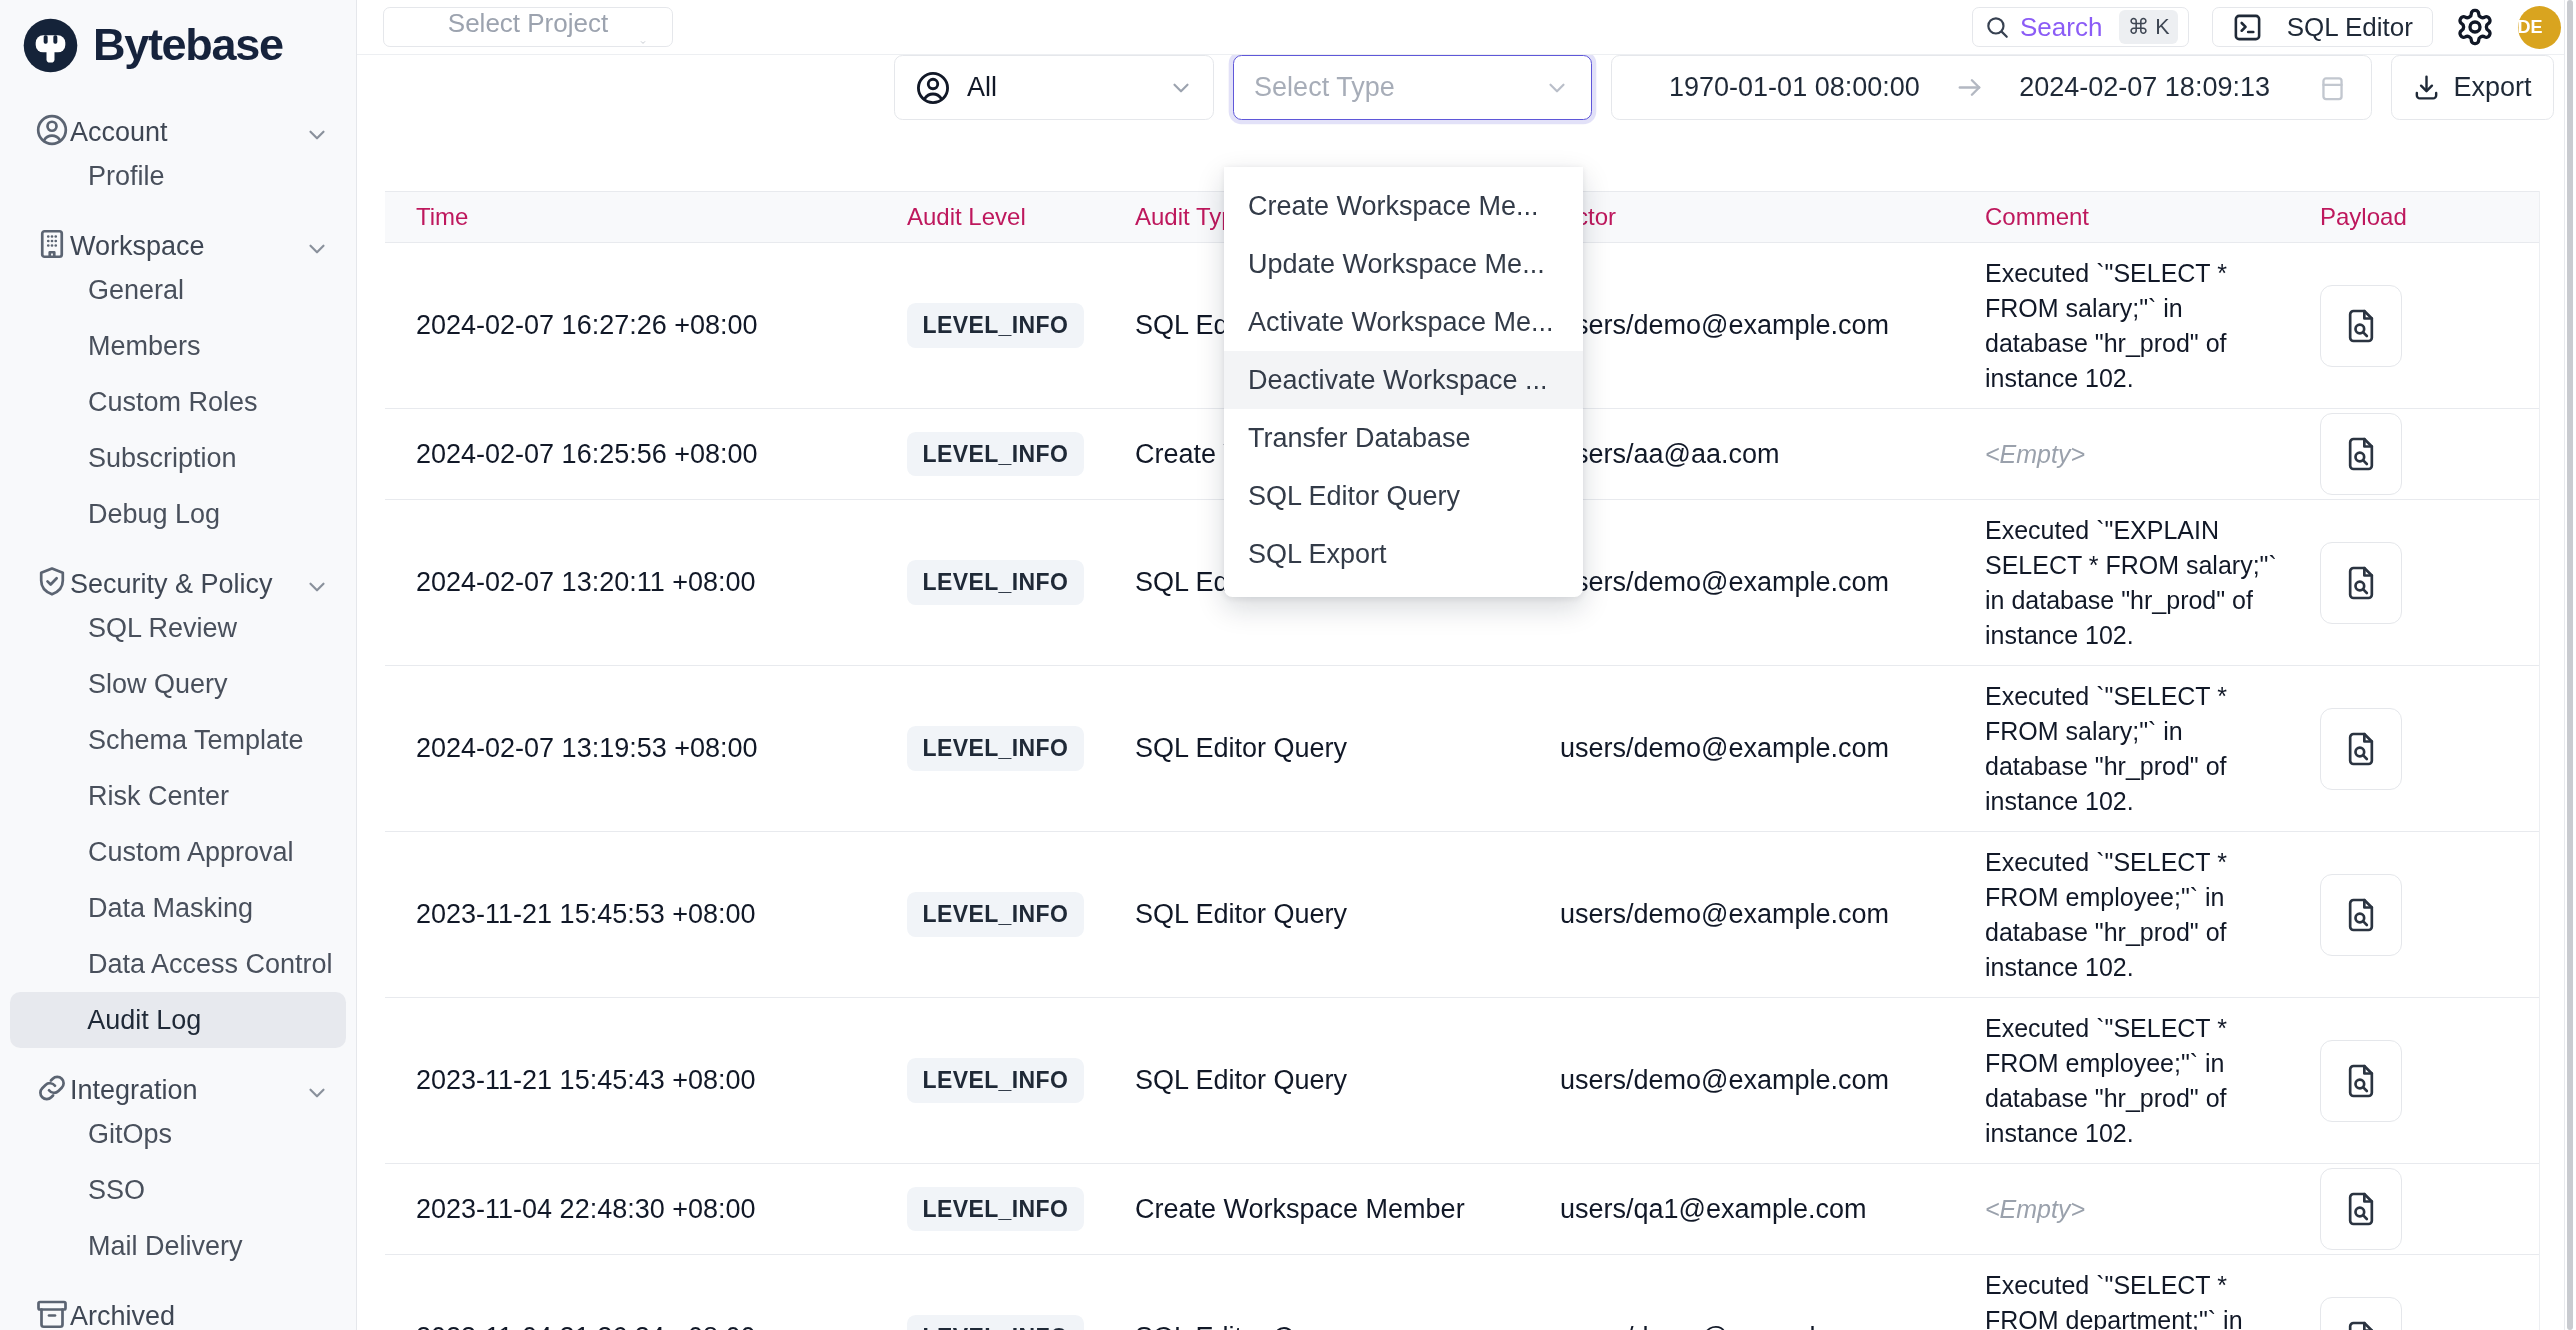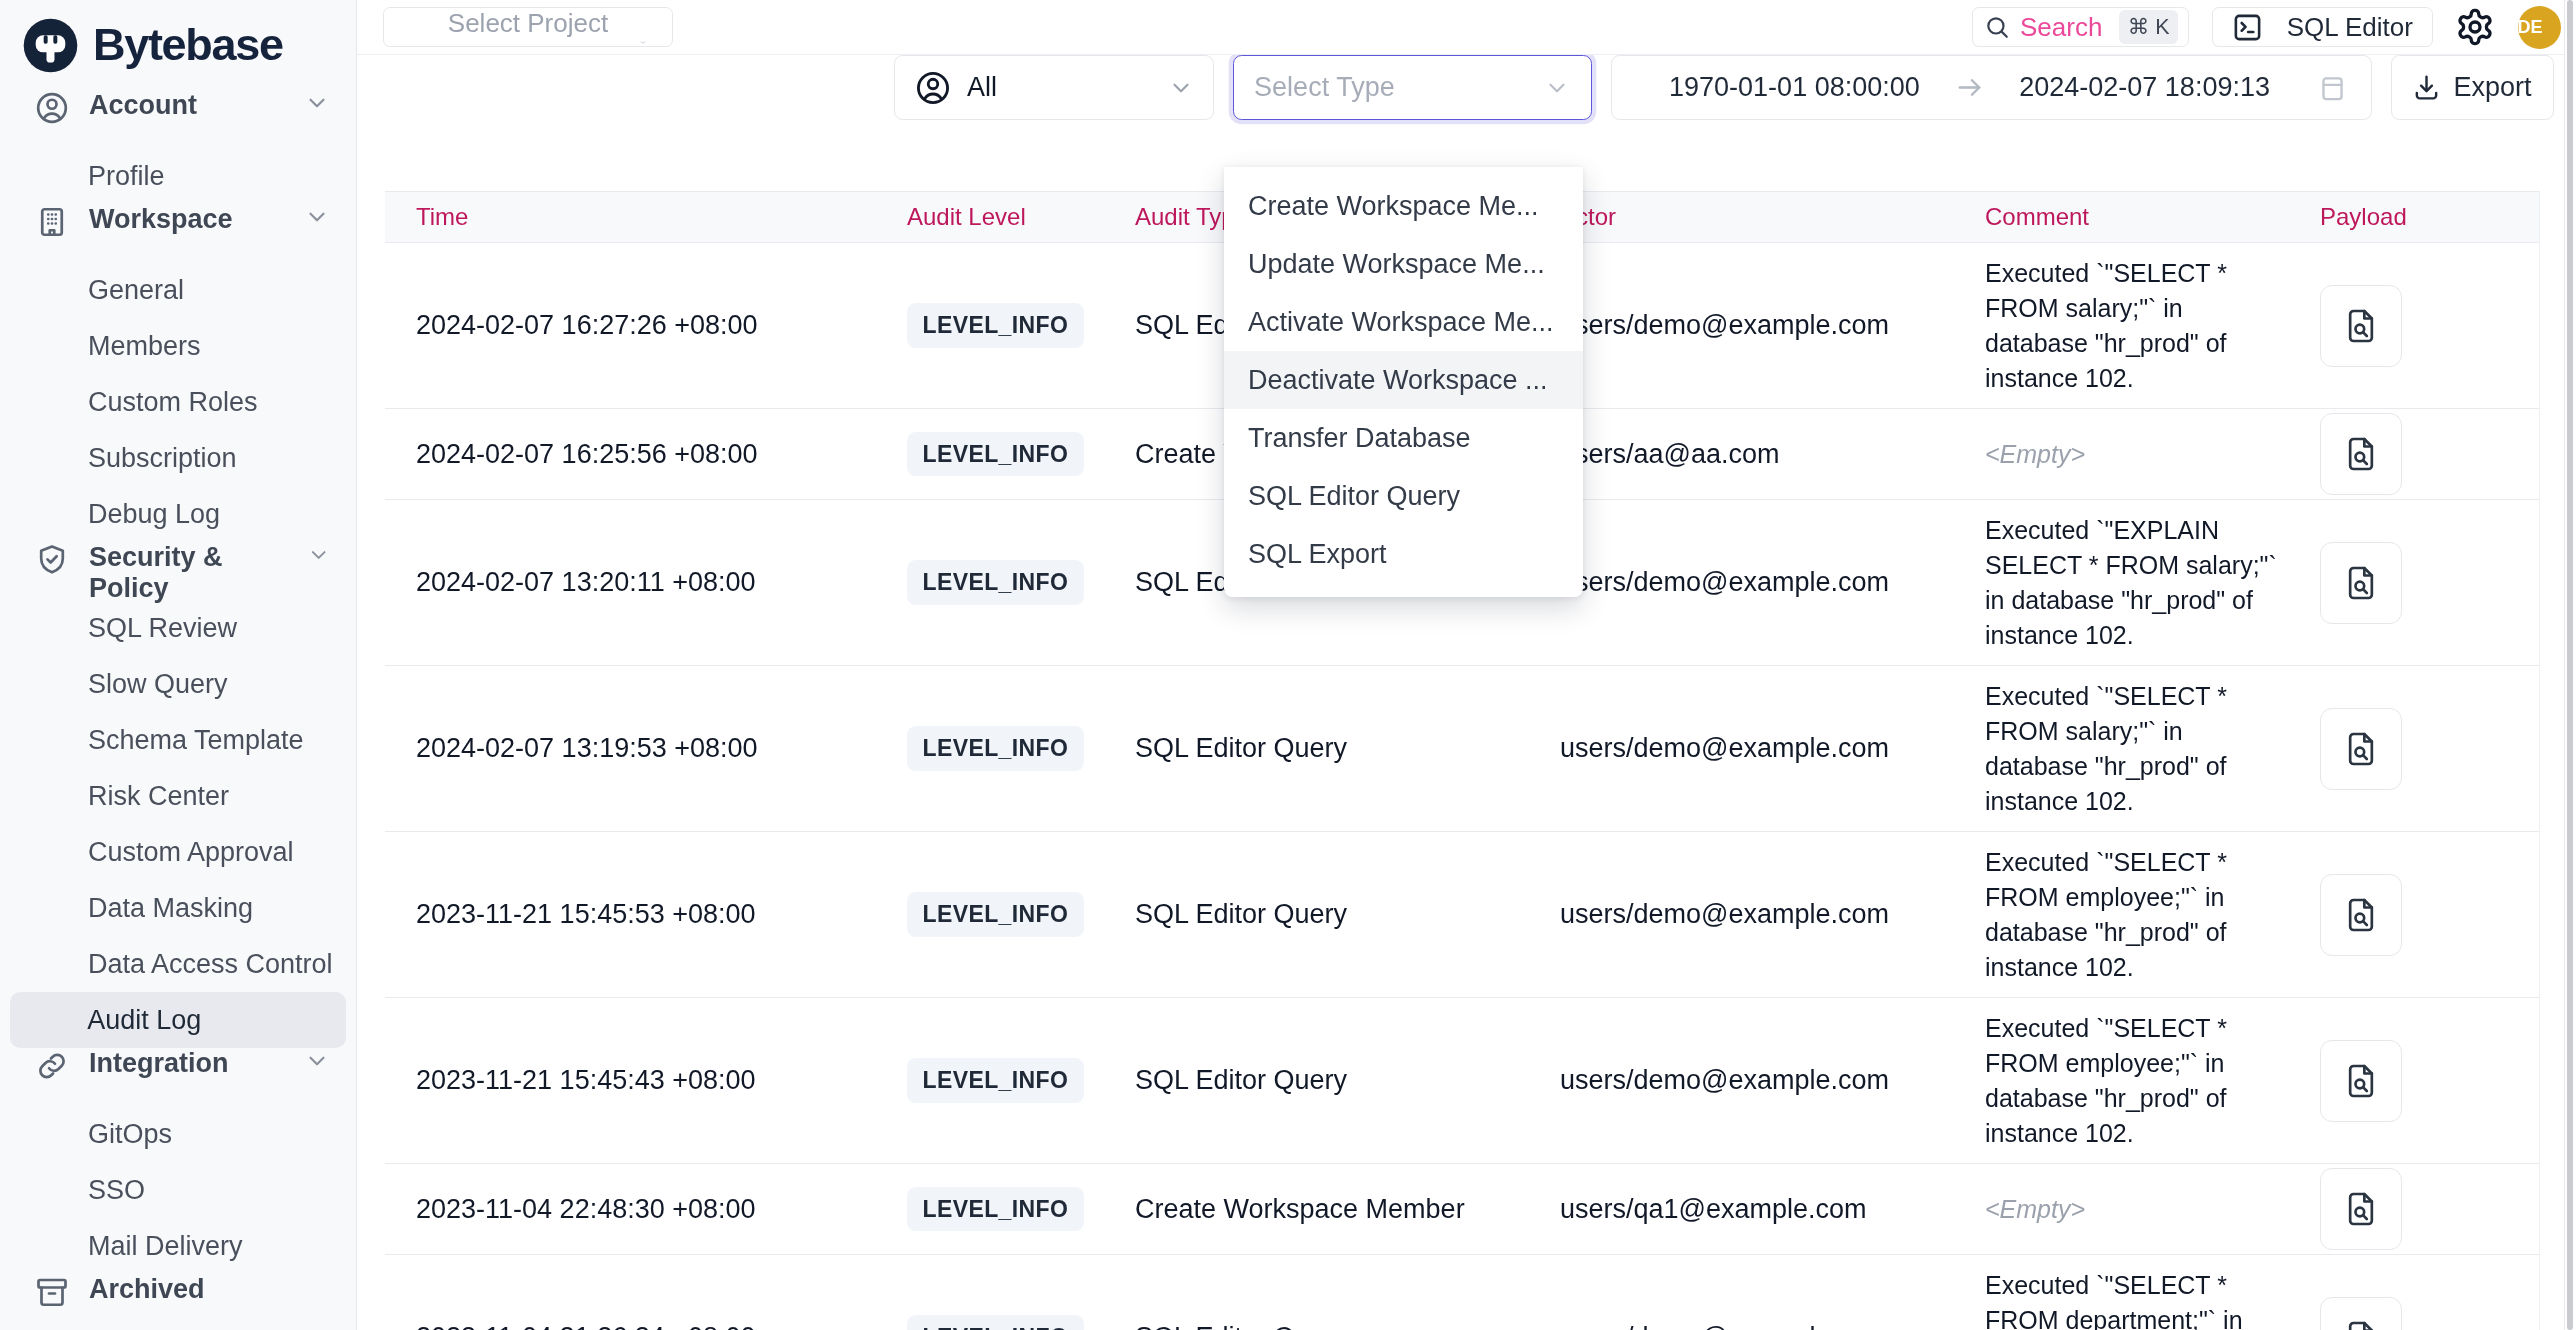--- a/index.html
+++ b/index.html
@@ -14,22 +14,22 @@
   .sidebar {
     position:absolute; left:0; top:0; width:357px; height:1330px;
     background:#f8f9fb; border-right:0.9px solid #e5e7eb; z-index:10;
   }
   .logo-row { height:90px; display:flex; align-items:center; gap:13.7px; padding:0 0 0 22.3px; }
   .logo-mark { width:57px; height:57px; }
   .logo-text { font-size:45px; font-weight:800; color:#16233c; letter-spacing:-1.3px; }
 
   .nav { display:flex; flex-direction:column; }
   .nav-section {
-    height:58px; display:flex; align-items:flex-start; gap:19px;
-    padding:0 26px 0 34px; color:#3f4754; font-size:27px; font-weight:700; cursor:pointer;
+    height:58px; display:flex; align-items:flex-end; 
+    padding:0 26px 0 34px; color:#3f4754; font-size:27px; font-weight:400; cursor:pointer;
   }
   .nav-section .sec-icon { width:36px; height:36px; color:#5b6472; flex:0 0 auto; }
   .nav-section .chev { width:26px; height:26px; color:#8a919c; margin-left:auto; }
   .nav-sub {
     height:56px; display:flex; align-items:center;
     padding-left:88px; color:#49505c; font-size:27px; cursor:pointer;
   }
   .nav-sub.active {
     background:#e7e9ee; border-radius:10.3px; margin:0 10.3px; padding-left:77px; color:#1f2937;
   }
@@ -44,21 +44,21 @@
     margin-left:26px; width:290px; height:40px; border:0.9px solid #e5e7eb; border-radius:6.9px;
     display:flex; align-items:center; padding:0 17px; color:#9ca3af; font-size:26px; background:#fff; cursor:pointer;flex-direction:column;
   }
   .select-project .chev { width:24px; height:24px; margin-left:auto; color:#9ca3af; }
   .topbar-right { margin-left:auto; display:flex; align-items:center; gap:22.3px; padding-right:15.5px; }
   .searchbox {
     width:217px; height:40px; border:0.9px solid #e5e7eb; border-radius:6.9px; background:#fff;
     display:flex; align-items:center; gap:10.3px; padding:0 10.3px; cursor:text;
   }
   .searchbox .mag { width:26px; height:26px; color:#374151; flex:0 0 auto; }
-  .search-ph { color:#ec4899; font-size:26px; }
+  .search-ph { color:#8b5cf6; font-size:26px; }
   .kbd { margin-left:auto; background:#edeff2; border-radius:6px; padding:4.3px 8.6px; font-size:21.5px; color:#3f4754; white-space:nowrap; }
   .sql-editor-btn {
     height:40px; border:0.9px solid #e5e7eb; border-radius:6.9px; background:#fff;
     display:flex; align-items:center; gap:24px; padding:0 19px; font-size:26px; color:#1f2937; cursor:pointer;
   }
   .sql-editor-btn .term { width:31px; height:31px; color:#1f2937; }
   .gear-btn { width:40px; height:40px; color:#111827; cursor:pointer; }
   .avatar {
     width:43px; height:43px; border-radius:50%; background:#d9a41f; color:#fff;
     display:flex; align-items:center; font-size:18px; font-weight:700; cursor:pointer;

